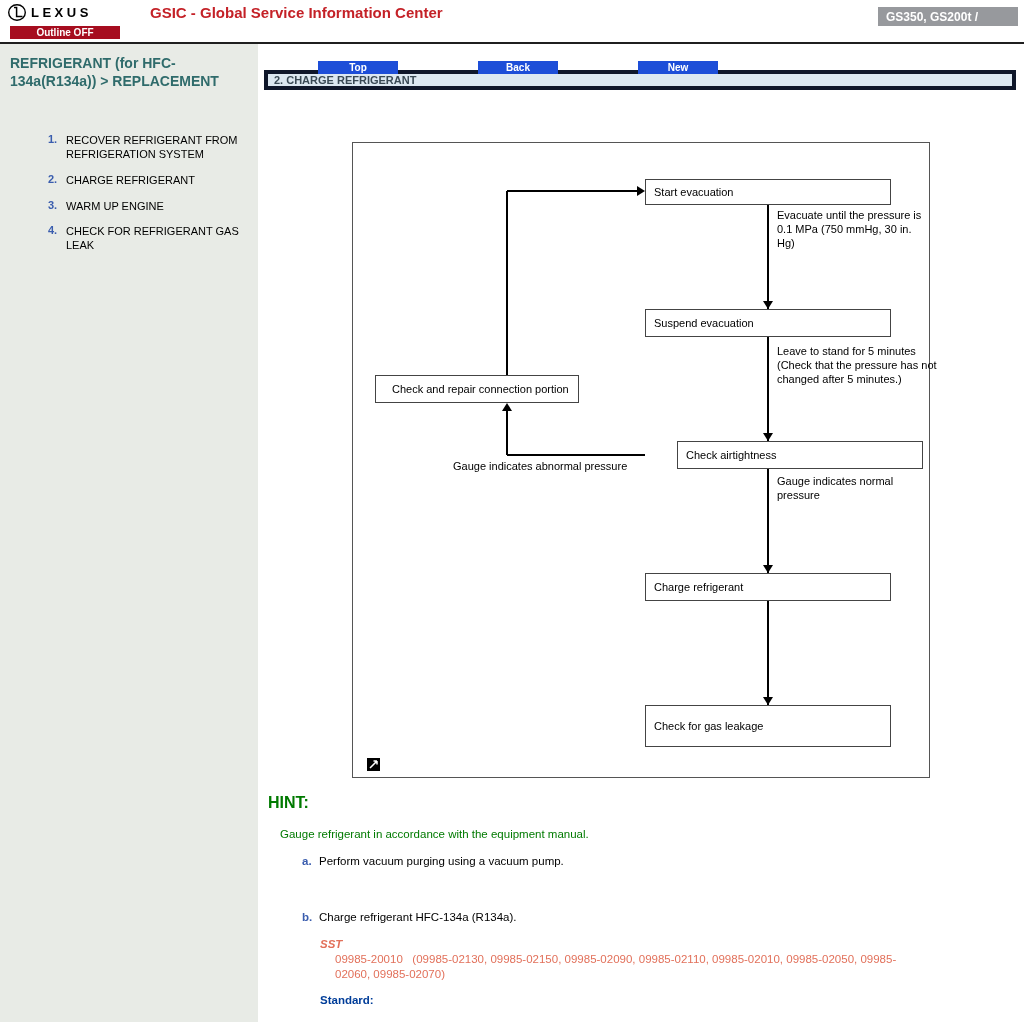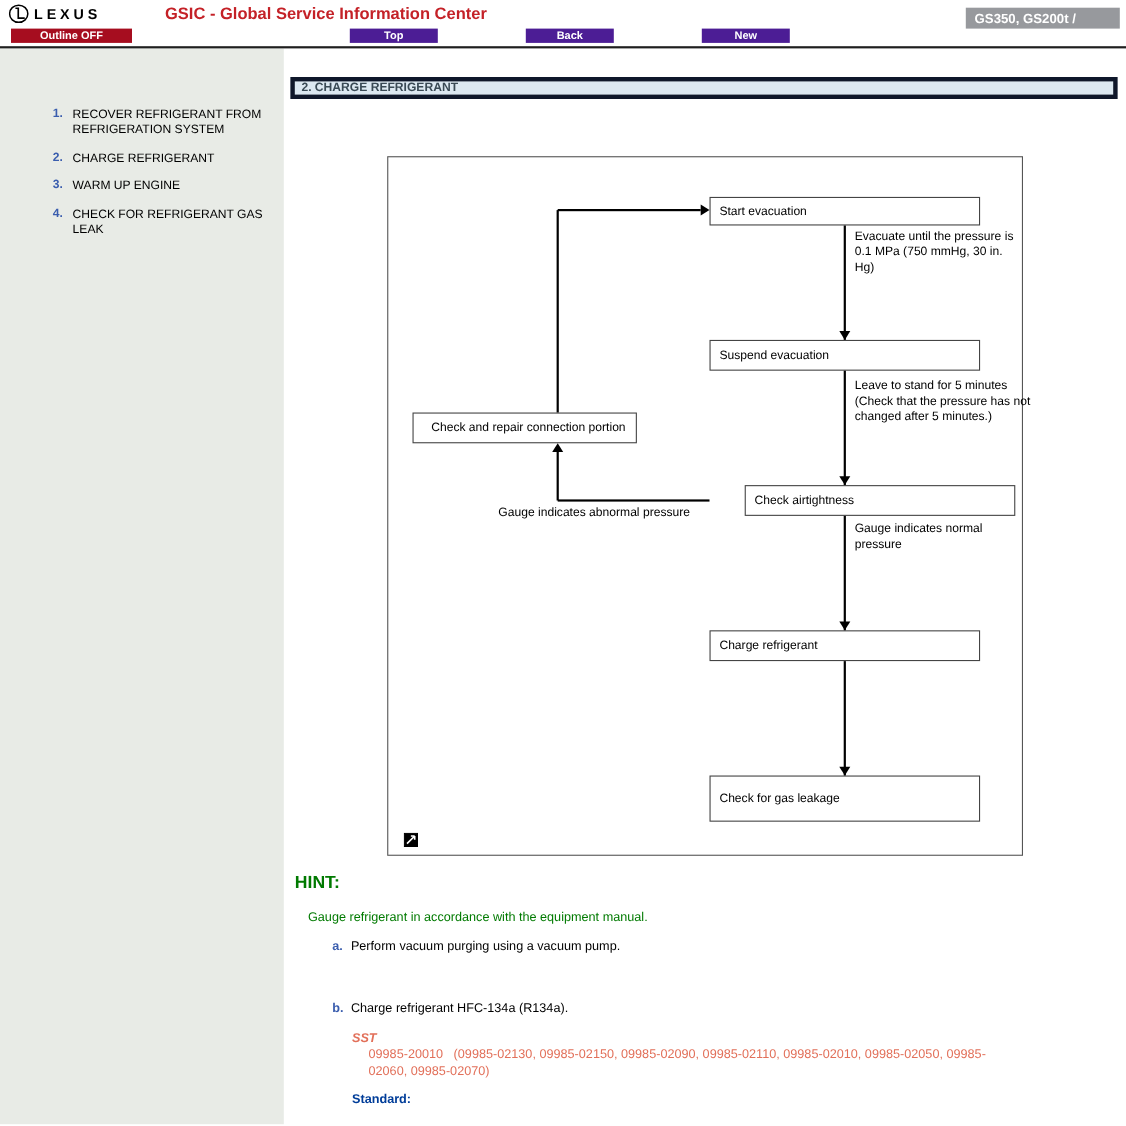--- a/index.html
+++ b/index.html
@@ -11,21 +11,21 @@
   }
   
   .header { position: relative; height: 44px; background: #fff; border-bottom: 2px solid #1f1f1f; }
   .logo { position: absolute; left: 8px; top: 3px; }
   .app-title { position: absolute; left: 150px; top: 4px; font-size: 15px; font-weight: bold; color: #c42127; }
   .badge { position: absolute; right: 6px; top: 7px; width: 140px; height: 19px; background: #97999d; color: #fff;
            font-size: 12px; font-weight: bold; display: flex; align-items: center; padding-left: 8px; }
   .btn { position: absolute; top: 26px; height: 13px; font-size: 10px; font-weight: bold; color: #fff;
          display: flex; align-items: center; justify-content: center; cursor: pointer; line-height: 1; }
   .btn-outline { left: 10px; width: 110px; background: #a60d1f; }
-  .btn-teal { background: #4c1d95; width: 80px; }
+  .btn-teal { background: #1d4ed8; width: 80px; margin-top: 35px; }
   .btn-top { left: 318px; }
   .btn-back { left: 478px; }
   .btn-new { left: 638px; }
   
   .content { display: flex; height: 978px; }
   .sidebar { width: 258px; flex-shrink: 0; background: #e8ebe6; padding: 10px 8px 0 10px; }
   .sidebar-title { color: #2f6b6b; font-size: 14px; font-weight: bold; line-height: 1.3; width: 212px; }
   .sidebar-list { margin-top: 43px; padding-left: 38px; }
   .sidebar-item { display: flex; margin-bottom: 11px; cursor: pointer; }
   .item-num { color: #3a5dae; font-weight: bold; font-size: 11px; width: 18px; flex-shrink: 0; }
@@ -74,20 +74,21 @@
   <div class="app-title">GSIC - Global Service Information Center</div>
   <div class="badge">GS350, GS200t /</div>
   <div class="btn btn-outline">Outline OFF</div>
   <div class="btn btn-teal btn-top">Top</div>
   <div class="btn btn-teal btn-back">Back</div>
   <div class="btn btn-teal btn-new">New</div>
 </div>
 
 <div class="content">
   <div class="sidebar">
+    <div class="sidebar-title">REFRIGERANT (for HFC-134a(R134a)) &gt; REPLACEMENT</div>
     <div class="sidebar-list">
       <div class="sidebar-item">
         <span class="item-num">1.</span>
         <span class="item-label">RECOVER REFRIGERANT FROM REFRIGERATION SYSTEM</span>
       </div>
       <div class="sidebar-item">
         <span class="item-num">2.</span>
         <span class="item-label">CHARGE REFRIGERANT</span>
       </div>
       <div class="sidebar-item">

